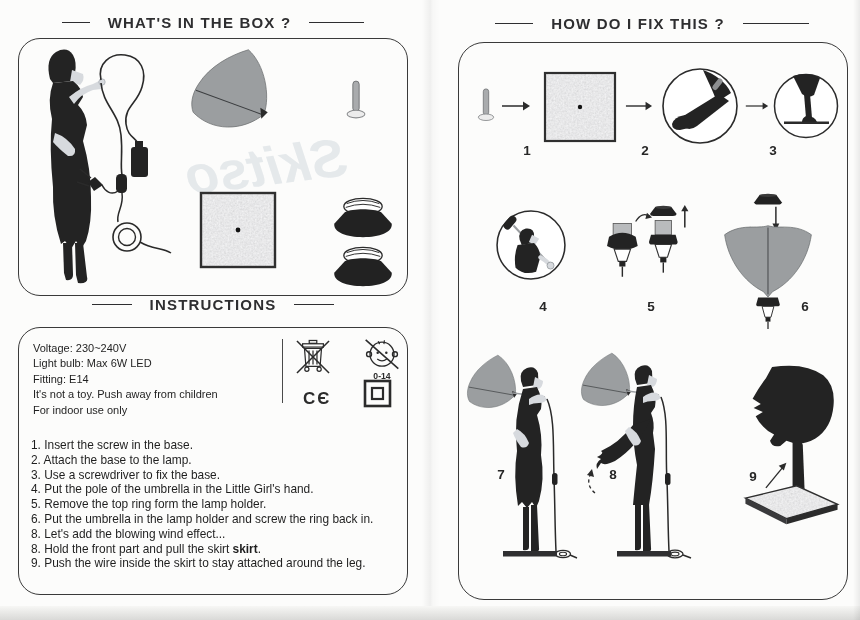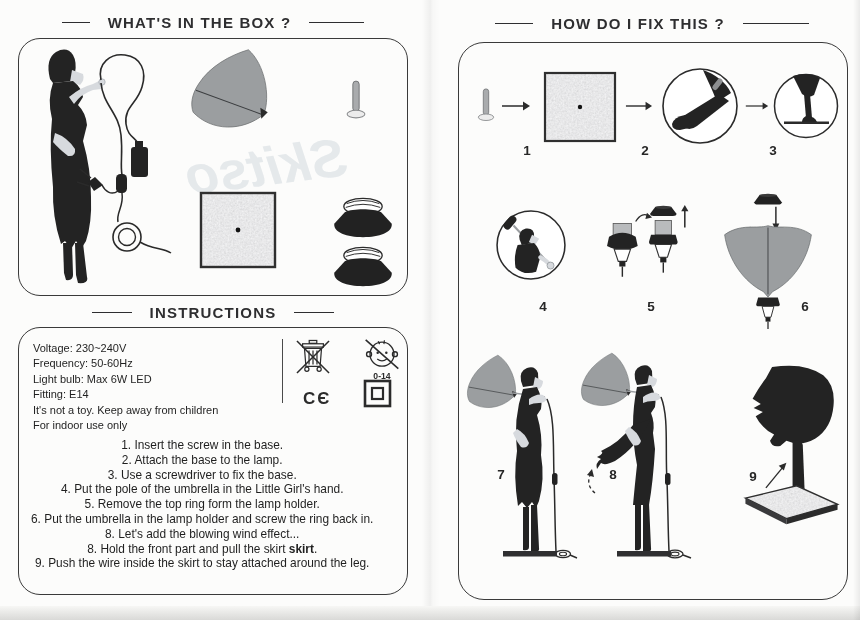--- a/index.html
+++ b/index.html
@@ -16,21 +16,21 @@
   .panel-title{position:absolute;display:flex;align-items:center;justify-content:center;gap:18px;}
   .panel-title h2{margin:0;font-size:15px;font-weight:700;letter-spacing:1.2px;color:#2e2e30;white-space:nowrap;}
   .rule{height:0;border-top:1.6px solid #2e2e30;display:inline-block;}
   
   .rbox{position:absolute;border:1.6px solid #3a3a3a;border-radius:22px;background:transparent;}
   
   .specs{position:absolute;left:14px;top:13px;font-size:11px;line-height:15.4px;color:#1f1f1f;}
   .specs p{margin:0;}
   .specs .bold{font-weight:400;}
   .steps{position:absolute;left:12px;top:110px;margin:0;padding:0;list-style:none;
-         font-size:11.9px;line-height:14.8px;color:#1f1f1f;text-align:center;}
+         font-size:11.9px;line-height:14.8px;color:#1f1f1f;}
   .steps b{font-weight:700;}
   .stepnum{position:absolute;width:20px;text-align:center;font-size:13.5px;font-weight:700;color:#272727;}
   .watermark{position:absolute;left:168px;top:96px;width:160px;text-align:center;
              font-size:54px;font-weight:700;font-style:italic;color:rgba(176,188,200,0.30);
              transform:scaleX(-1) rotate(7deg);pointer-events:none;}
   .ce{font-size:17px;font-weight:700;letter-spacing:2px;color:#2b2b2b;margin-top:9px;}
   .abs{position:absolute;}
   svg{display:block;overflow:visible;}
 </style>
 </head>
@@ -125,33 +125,32 @@
       <rect x="2" y="2" width="74" height="74" fill="none" stroke="#2f2f2f" stroke-width="2.4"></rect>
       <circle cx="39" cy="39" r="2.4" fill="#111"></circle>
     </svg>
 
     <svg class="abs" style="left:306px;top:155px" width="76" height="96" viewBox="0 0 76 96">
       <use href="#g-ring" x="2" y="0" width="72" height="46"></use>
       <use href="#g-ring" x="2" y="49" width="72" height="46"></use>
     </svg>
   </div>
 
-  <div class="panel-title" style="left:18px;top:304px;width:390px;">
+  <div class="panel-title" style="left:18px;top:296px;width:390px;">
     <span class="rule" style="width:40px"></span>
     <h2>INSTRUCTIONS</h2>
     <span class="rule" style="width:40px"></span>
   </div>
 
   <div class="rbox" style="left:18px;top:327px;width:388px;height:266px;">
     <div class="specs">
       <p>Voltage: 230~240V</p>
-      <p>Frequency: 50-60Hz</p>
       <p>Light bulb: Max 6W LED</p>
       <p>Fitting: E14</p>
-      <p>It's not a toy. Keep away from children</p>
+      <p>It's not a toy. Push away from children</p>
       <p class="bold">For indoor use only</p>
     </div>
 
     <div class="abs" style="left:263px;top:11px;width:1.4px;height:64px;background:#4a4a4a;"></div>
 
     <svg class="abs" style="left:277px;top:9px" width="34" height="40" viewBox="0 0 36 42">
       <g fill="none" stroke="#2b2b2b" stroke-width="1.3">
         <rect x="14" y="3.5" width="8" height="3"></rect>
         <rect x="7" y="7" width="22" height="3.5"></rect>
         <path d="M9,12 L27,12 L25.5,31 L10.5,31 Z"></path>

